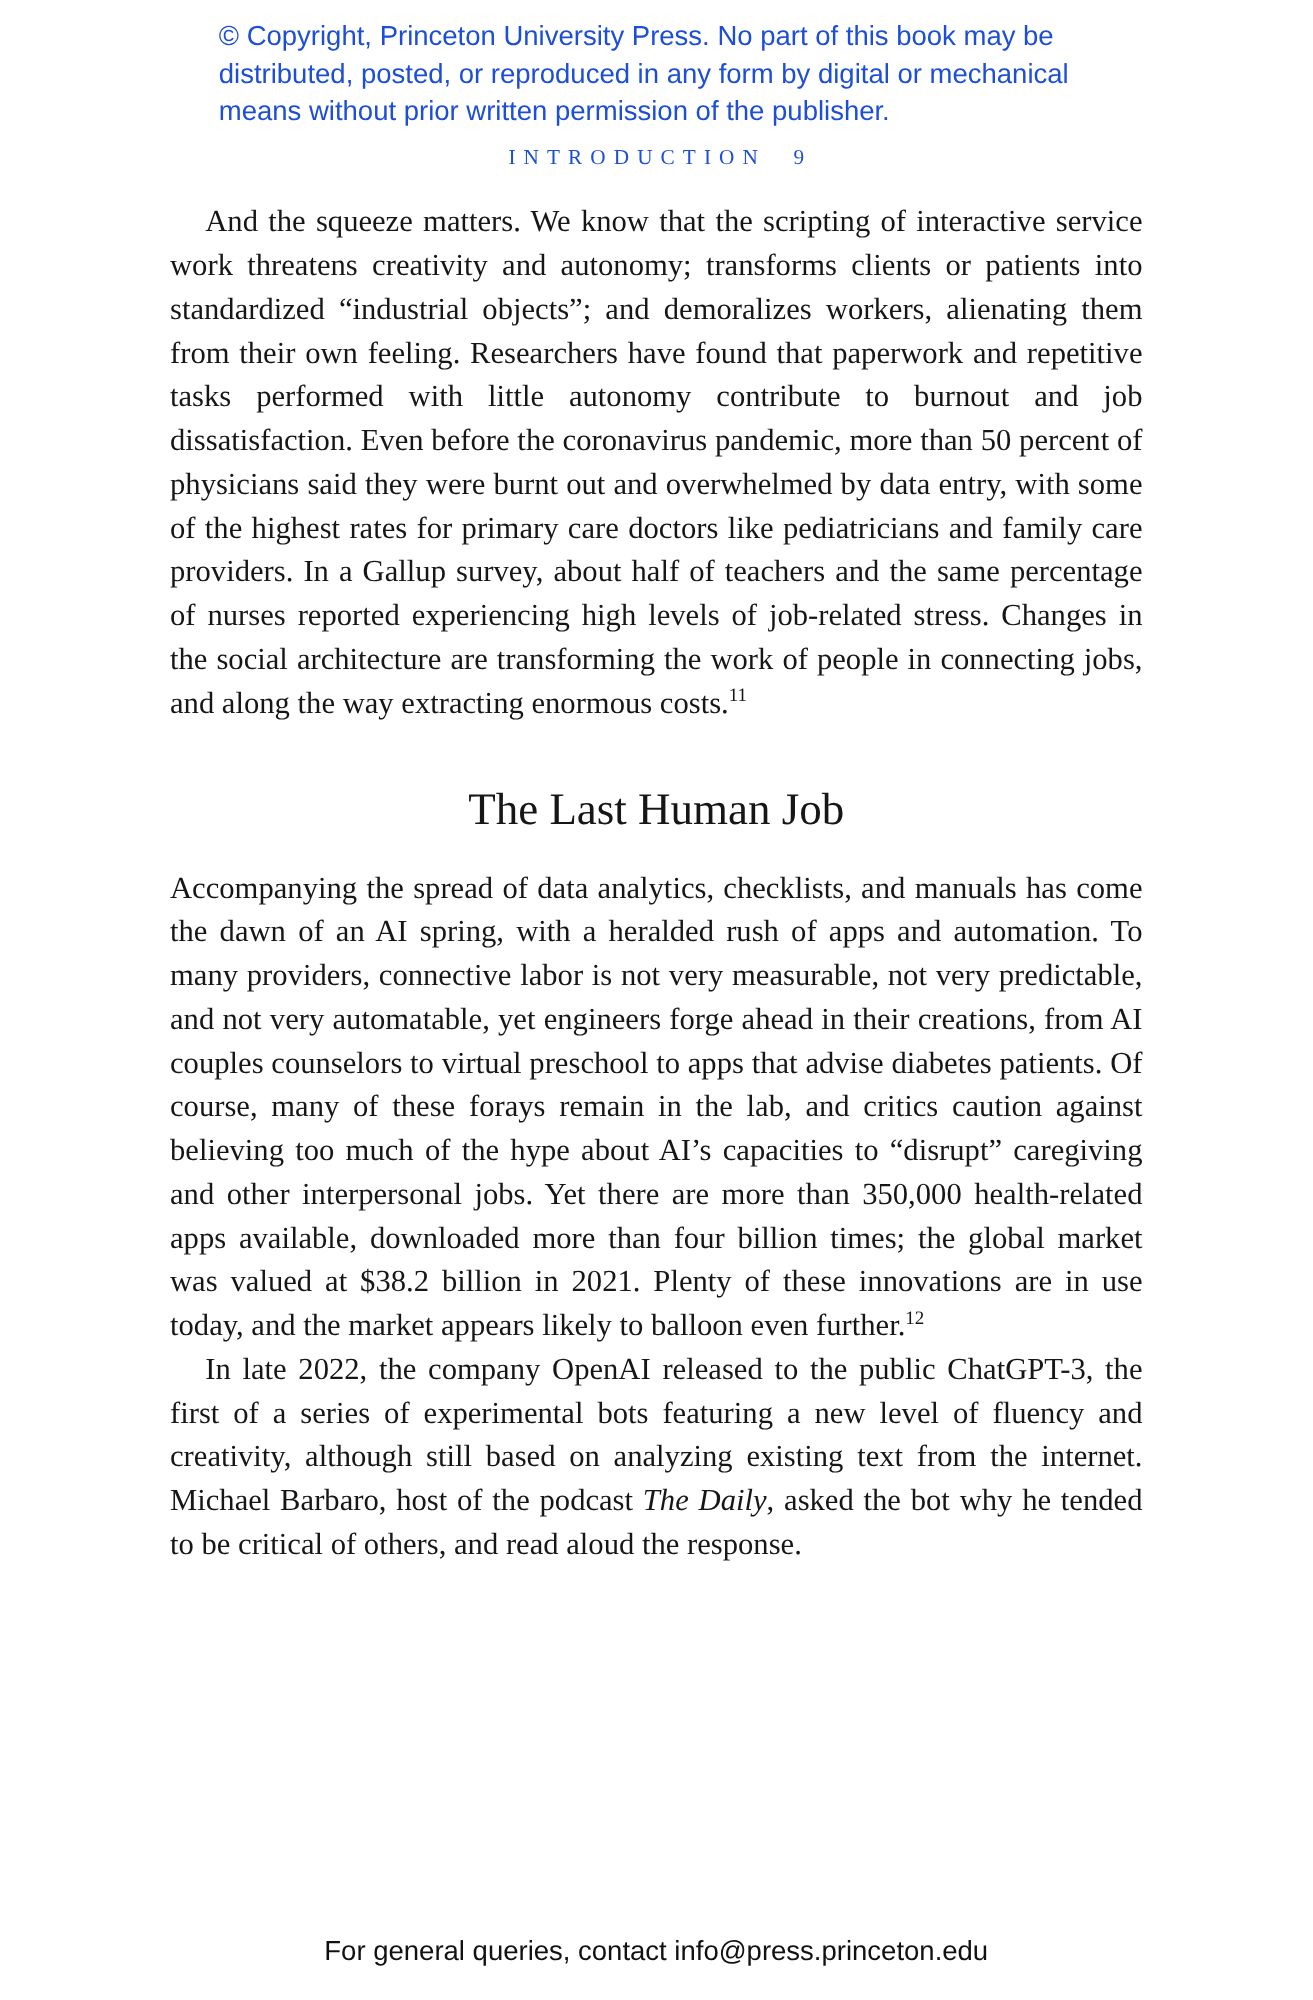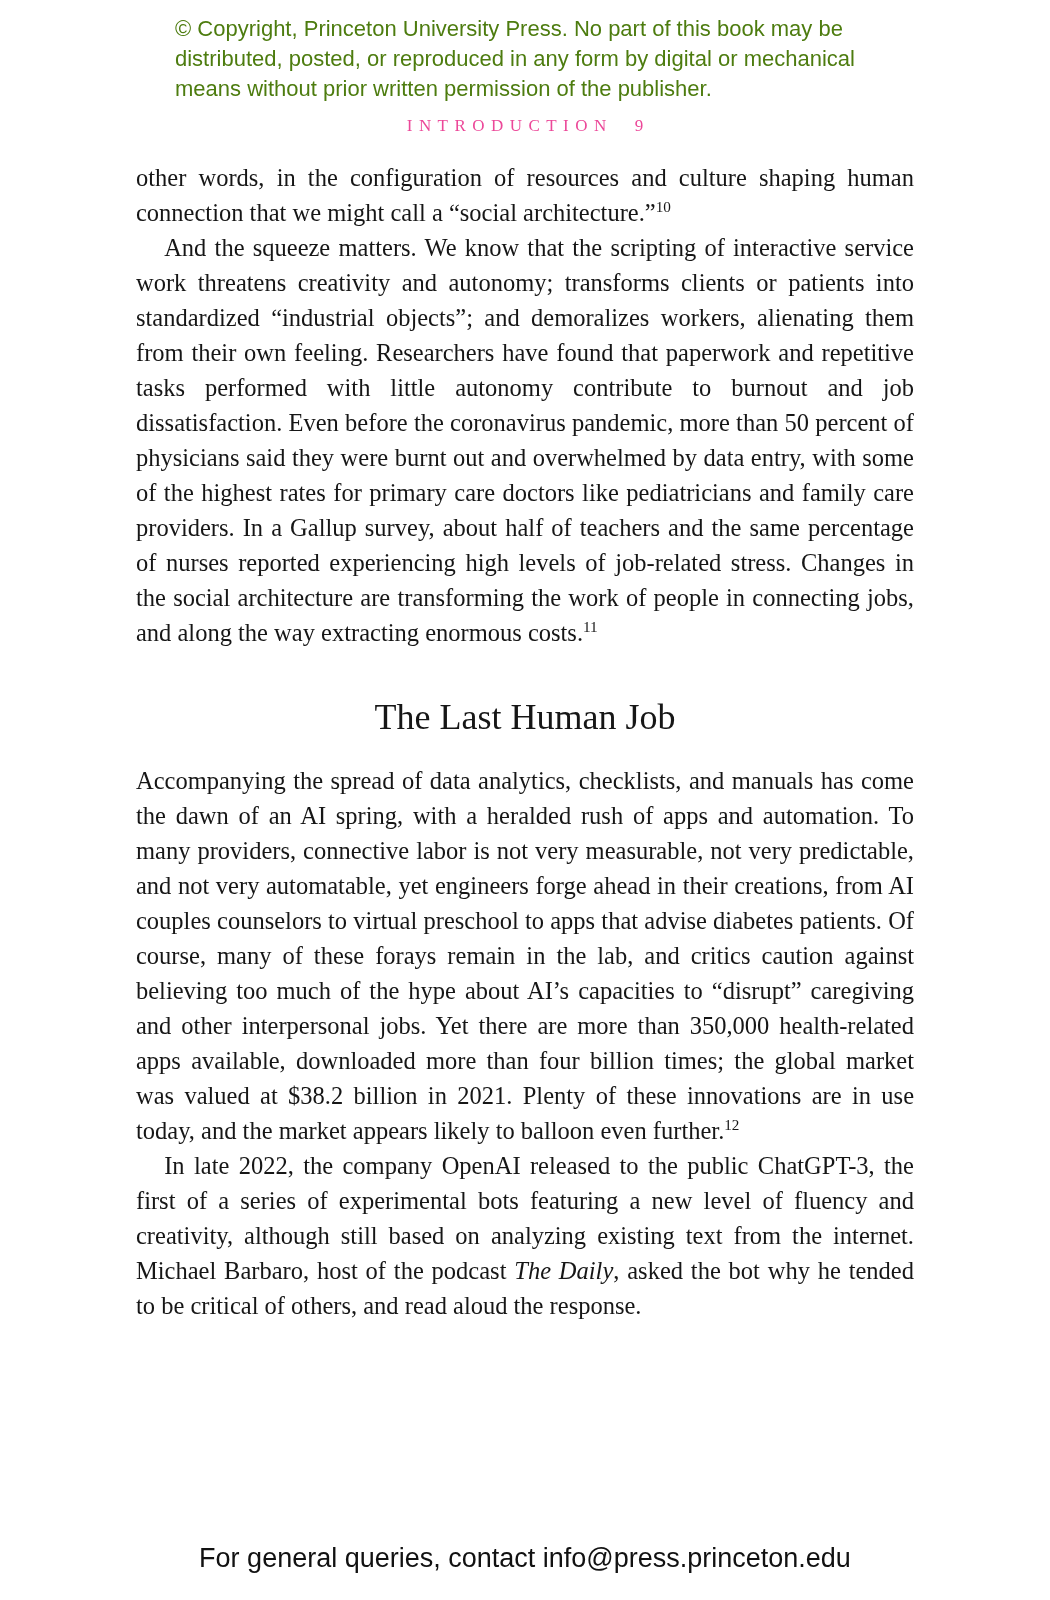--- a/index.html
+++ b/index.html
@@ -16,28 +16,28 @@
     overflow: hidden;
     box-sizing: border-box;
   }
   .copyright {
     width: 700px;
     margin: 14px auto 0 auto;
     font-family: "Liberation Sans", sans-serif;
     font-size: 22px;
     line-height: 30px;
     text-align: left;
-    color: #4d7c0f;
+    color: #1d4ed8;
   }
   .running-header {
     margin-top: 12px;
     text-align: center;
     font-family: "Liberation Serif", serif;
     font-size: 17px;
-    color: #ec4899;
+    color: #1d4ed8;
   }
   .running-header .rh-title {
     letter-spacing: 0.38em;
   }
   .running-header .pagenum {
     margin-left: 22px;
     letter-spacing: 0;
   }
   .body-text {
     width: 778px;
@@ -73,37 +73,36 @@
     margin: 50px 0 28px 0;
     color: #161616;
   }
   .footer {
     position: absolute;
     left: 0;
     right: 0;
     bottom: 26px;
     text-align: center;
     font-family: "Liberation Sans", sans-serif;
-    font-size: 27px;
+    font-size: 22px;
     color: #111111;
   }
 </style>
 </head>
 <body>
 
 <div class="page">
 
   <header class="copyright">© Copyright, Princeton University Press. No part of this book may be distributed, posted, or reproduced in any form by digital or mechanical means without prior written permission of the publisher.</header>
 
   <div class="running-header">
     <span class="rh-title">INTRODUCTION</span><span class="pagenum">9</span>
   </div>
 
   <main class="body-text">
-    <p class="para"><span>other words, in the configuration of resources and culture shaping human connection that we might call a “social architecture.”</span><sup>10</sup></p>
 
     <p class="para indent"><span>And the squeeze matters. We know that the scripting of interactive service work threatens creativity and autonomy; transforms clients or patients into standardized “industrial objects”; and demoralizes workers, alienating them from their own feeling. Researchers have found that paperwork and repetitive tasks performed with little autonomy contribute to burnout and job dissatisfaction. Even before the coronavirus pandemic, more than 50 percent of physicians said they were burnt out and overwhelmed by data entry, with some of the highest rates for primary care doctors like pediatricians and family care providers. In a Gallup survey, about half of teachers and the same percentage of nurses reported experiencing high levels of job-related stress. Changes in the social architecture are transforming the work of people in connecting jobs, and along the way extracting enormous costs.</span><sup>11</sup></p>
 
     <h2 class="section-heading">The Last Human Job</h2>
 
     <p class="para"><span>Accompanying the spread of data analytics, checklists, and manuals has come the dawn of an AI spring, with a heralded rush of apps and automation. To many providers, connective labor is not very measurable, not very predictable, and not very automatable, yet engineers forge ahead in their creations, from AI couples counselors to virtual preschool to apps that advise diabetes patients. Of course, many of these forays remain in the lab, and critics caution against believing too much of the hype about AI’s capacities to “disrupt” caregiving and other interpersonal jobs. Yet there are more than 350,000 health-related apps available, downloaded more than four billion times; the global market was valued at $38.2 billion in 2021. Plenty of these innovations are in use today, and the market appears likely to balloon even further.</span><sup>12</sup></p>
 
     <p class="para indent"><span>In late 2022, the company OpenAI released to the public ChatGPT-3, the first of a series of experimental bots featuring a new level of fluency and creativity, although still based on analyzing existing text from the internet. Michael Barbaro, host of the podcast </span><em>The Daily</em><span>, asked the bot why he tended to be critical of others, and read aloud the response.</span></p>
   </main>
 

